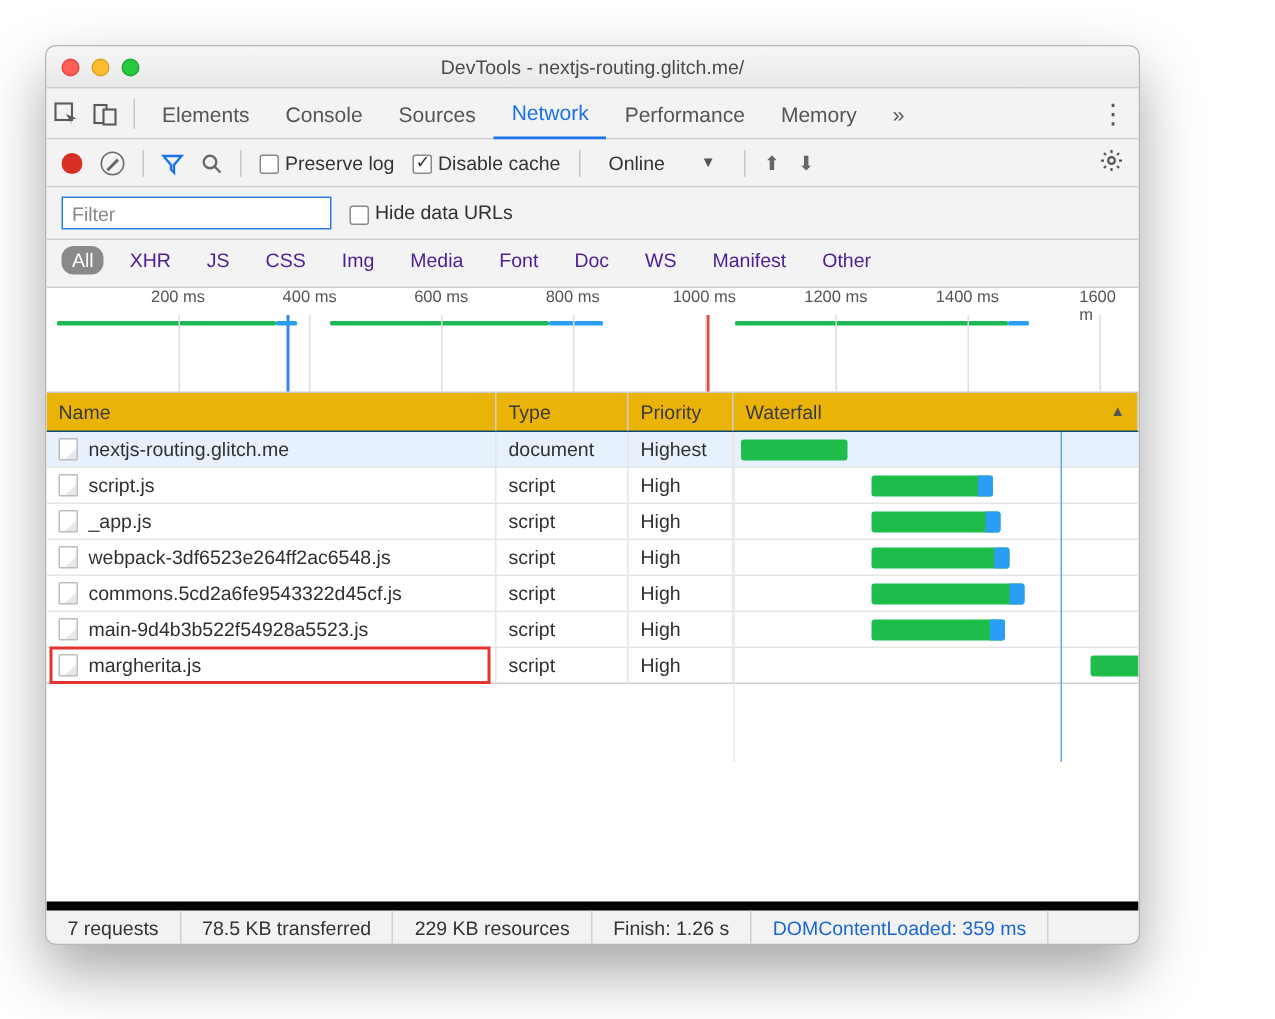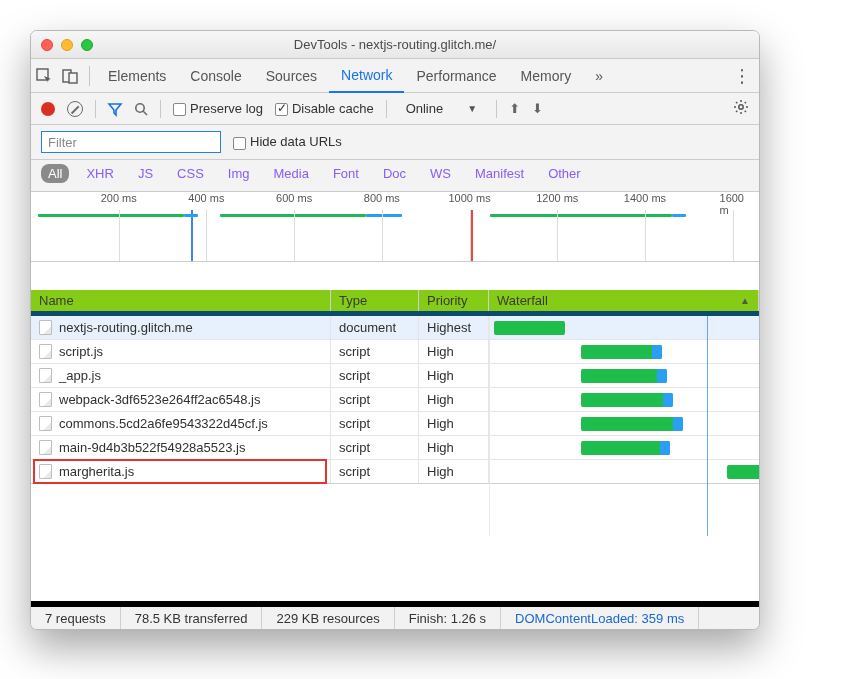--- a/index.html
+++ b/index.html
@@ -62,34 +62,34 @@
   .mag svg { display:block; }
   .cb { width:13px; height:13px; border:1px solid #888; border-radius:2px; background:#fff; display:inline-block; vertical-align:middle; margin-right:4px; position:relative;}
   .cb.checked::after { content:"✓"; position:absolute; left:1px; top:-3px; font-size:12px; color:#333;}
   .select { display:flex; align-items:center; gap:24px; padding:0 6px; border:1px solid transparent; }
   .select .tri { font-size:10px; color:#555; }
   .arrows { display:flex; gap:12px; color:#666; }
   .gear { margin-left:auto; color:#555; }
   .filterbar { display:flex; align-items:center; gap:12px; padding:6px 10px; background:#f3f3f3; border-bottom:1px solid #ccc; }
   .filterbox { width:180px; height:22px; border:1px solid #2a7de1; background:#fff; padding:0 6px; color:#888; font-size:13px; display:flex; align-items:center;}
   .chipsrow { display:flex; align-items:center; gap:10px; padding:4px 10px 8px; background:#f3f3f3; border-bottom:1px solid #ccc; font-size:13px;}
-  .chip { padding:2px 7px; border-radius:8px; color:#8b5cf6; }
+  .chip { padding:2px 7px; border-radius:8px; color:#4c1d95; }
   .chip.all { background:#8a8a8a; color:#fff; font-weight:500;}
   .timeline { position:relative; height:70px; border-bottom:1px solid #ccc; background:#fff; }
   .tl-labels { position:absolute; top:0; left:0; right:0; height:18px; display:flex; font-size:11px; color:#555; }
   .tl-labels span { position:absolute; transform:translateX(-50%);}
   .tl-body { position:absolute; top:18px; left:0; right:0; bottom:0; }
   .tl-tick { position:absolute; top:0; bottom:0; width:1px; background:#ddd; }
   .tl-bar { position:absolute; height:3px; border-radius:1px; }
   .tl-green { background:#1db954; }
   .tl-blue { background:#2a9df4; }
   .vline-blue { position:absolute; top:0; bottom:0; width:2px; background:#3b82f6; }
   .vline-red  { position:absolute; top:0; bottom:0; width:2px; background:#e24a3b; }
   .grid { flex:1; display:flex; flex-direction:column; background:#fff; }
-  .ghead { display:flex; height:26px; border-bottom:5px solid #0c4a6e; background:#84cc16; font-size:13px;margin-top:28px; }
+  .ghead { display:flex; height:26px; border-bottom:1px solid #0c4a6e; background:#eab308; font-size:13px; }
   .gh { display:flex; align-items:center; padding:0 8px; border-right:1px solid #cfcfcf; color:#3a3a3a;}
   .c-name { width:300px; }
   .c-type { width:88px; }
   .c-pri  { width:70px; }
   .c-wf   { flex:1; position:relative;}
   .sorttri { font-size:10px; color:#555; }
   .rows { position:relative;}
   .grow { display:flex; height:24px; border-bottom:1px solid #e5e5e5; font-size:13px;}
   .grow.sel { background:#e7f1fd; }
   .gc { display:flex; align-items:center; padding:0 8px; border-right:1px solid #e5e5e5; overflow:hidden; white-space:nowrap;}

